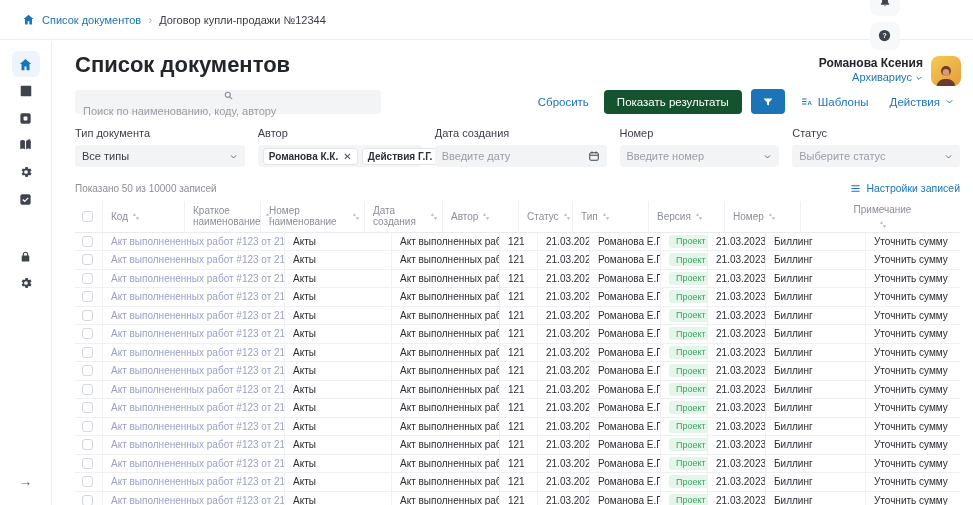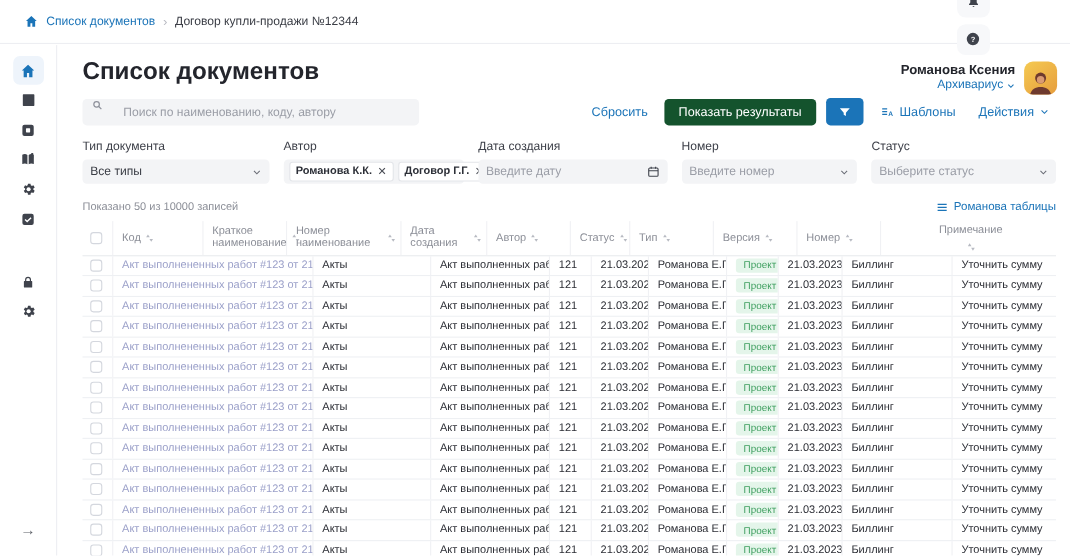--- a/index.html
+++ b/index.html
@@ -34,21 +34,21 @@
   .side-item.active { background:#eef4fb; color:#1b74b8; }
   .side-gap { height:30px; }
   .collapse { margin-top:auto; margin-bottom:16px; color:#5b5e66; font-size:14px; cursor:pointer; }
 
   
   .main { margin-left:52px; padding:12px 13px 0 23px; }
   .page-title { font-size:22px; font-weight:bold; color:#23252c; margin-bottom:11px; }
 
   .search-row { display:flex; align-items:center; }
   .search-box { width:306px; height:24px; background:#f3f4f6; border-radius:4px;
-    display:flex; padding:0 8px; gap:18px; color:#8d909a; }
+    display:flex; align-items:center; padding:0 8px; gap:4px; color:#8d909a;flex-direction:column; }
   .search-box input { border:none; outline:none; background:transparent; font-size:11px;
     width:100%; font-family:inherit; color:#3a3d45; }
   .search-box input::placeholder { color:#9a9da6; }
   .btns { margin-left:auto; display:flex; align-items:center; gap:9px; }
   .btn-text { font-size:11.5px; color:#1b74b8; background:none; border:none; cursor:pointer;
     font-family:inherit; padding:5px 6px; display:flex; align-items:center; gap:5px; }
   .btn-primary { font-size:11.5px; color:#fff; background:#14532d; border:none; cursor:pointer;
     font-family:inherit; border-radius:4px; padding:6px 13px; }
   .btn-filter { width:34px; height:25px; background:#1b74b8; border:none; border-radius:4px;
     display:flex; align-items:center; justify-content:center; cursor:pointer; }
@@ -57,21 +57,21 @@
   .filters { display:flex; margin-top:13px; gap:13px; }
   .field { display:flex; flex-direction:column; }
   .field-label { font-size:11px; color:#3c3f48; margin-bottom:6px; }
   .control { height:22px; background:#f3f4f6; border-radius:4px; display:flex;
     align-items:center; padding:0 7px; font-size:11px; color:#3a3d45; cursor:pointer; gap:4px; }
   .control input { border:none; outline:none; background:transparent; font-size:11px;
     width:100%; font-family:inherit; color:#3a3d45; }
   .control input::placeholder { color:#9a9da6; }
   .chev { margin-left:auto; color:#6b6e77; display:flex; flex:none; }
   .chip { background:#fff; border:1px solid #e3e5e9; border-radius:3px; font-size:10px;
-    font-weight:bold; color:#2d3038; padding:2px 5px; display:flex; align-items:flex-start;
+    font-weight:bold; color:#2d3038; padding:2px 5px; display:flex; align-items:flex-end;
     gap:5px; white-space:nowrap; }
   .chip .x { color:#4a4d55; font-size:10px; cursor:pointer; font-weight:normal; }
   .f-type  { width:170px; } .f-author{ width:164px; } .f-date { width:172px; }
   .f-num   { width:160px; } .f-status{ width:168px; }
 
   
   .summary-row { display:flex; align-items:center; margin-top:15px; font-size:10px; }
   .summary { color:#8b8e97; }
   .tbl-settings { margin-left:auto; color:#1b74b8; display:flex; align-items:center;
     gap:5px; font-size:10.5px; cursor:pointer; }
@@ -278,21 +278,21 @@
       </div>
     </div>
     <div class="field f-author">
       <div class="field-label">Автор</div>
       <div class="control" style="padding:0 5px; gap:4px;">
         <span class="chip">
           <span>Романова К.К.</span>
           <span class="x">✕</span>
         </span>
         <span class="chip">
-          <span>Договор Г.Г.</span>
+          <span>Действия Г.Г.</span>
           <span class="x">✕</span>
         </span>
         <span class="chev">
           <svg width="9" height="9" viewBox="0 0 24 24" fill="none" stroke="currentColor" stroke-width="2.6">
               <path d="M5 9l7 7 7-7"></path>
             </svg>
         </span>
       </div>
     </div>
     <div class="field f-date">
@@ -332,21 +332,21 @@
   </div>
 
   <div class="summary-row">
     <span class="summary">Показано 50 из 10000 записей</span>
     <span class="tbl-settings">
       <span style="display:flex">
         <svg width="11" height="11" viewBox="0 0 24 24" fill="none" stroke="currentColor" stroke-width="2.4">
             <path d="M3 6h18M3 12h18M3 18h18"></path>
           </svg>
       </span>
-      <span>Романова таблицы</span>
+      <span>Настройки записей</span>
     </span>
   </div>
 
   <div class="table">
     <div class="thead">
       <div class="th th-check">
         <span class="cb"></span>
       </div>
       <div class="th">
           <span>Код</span>

